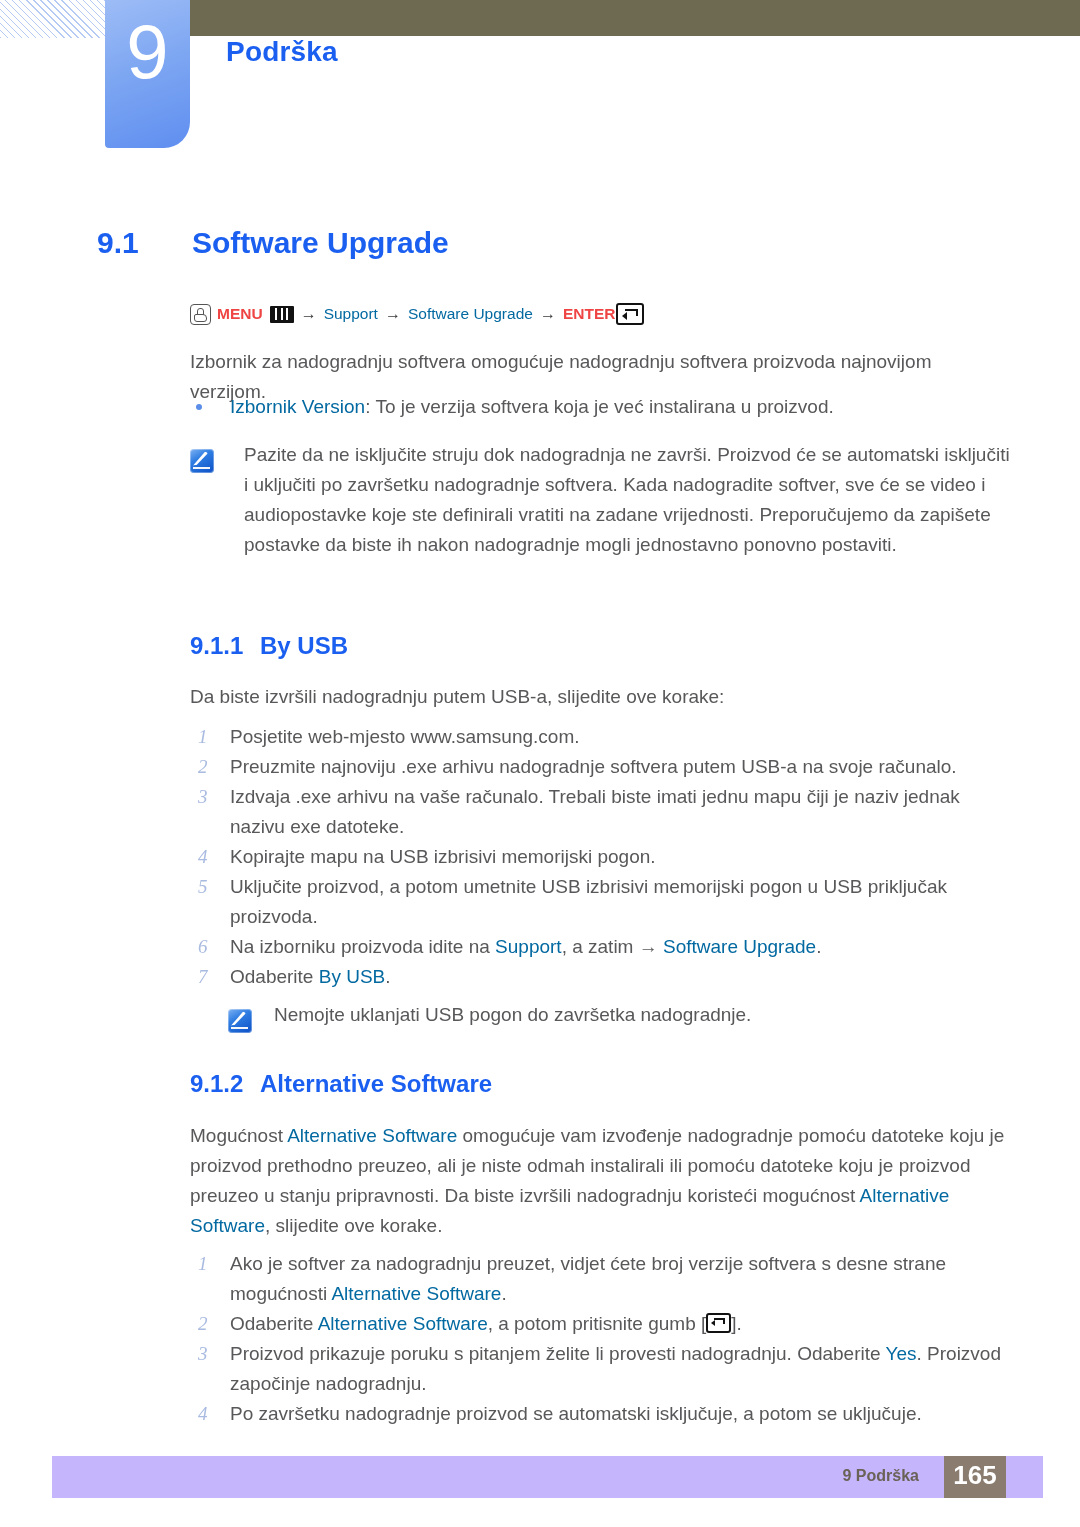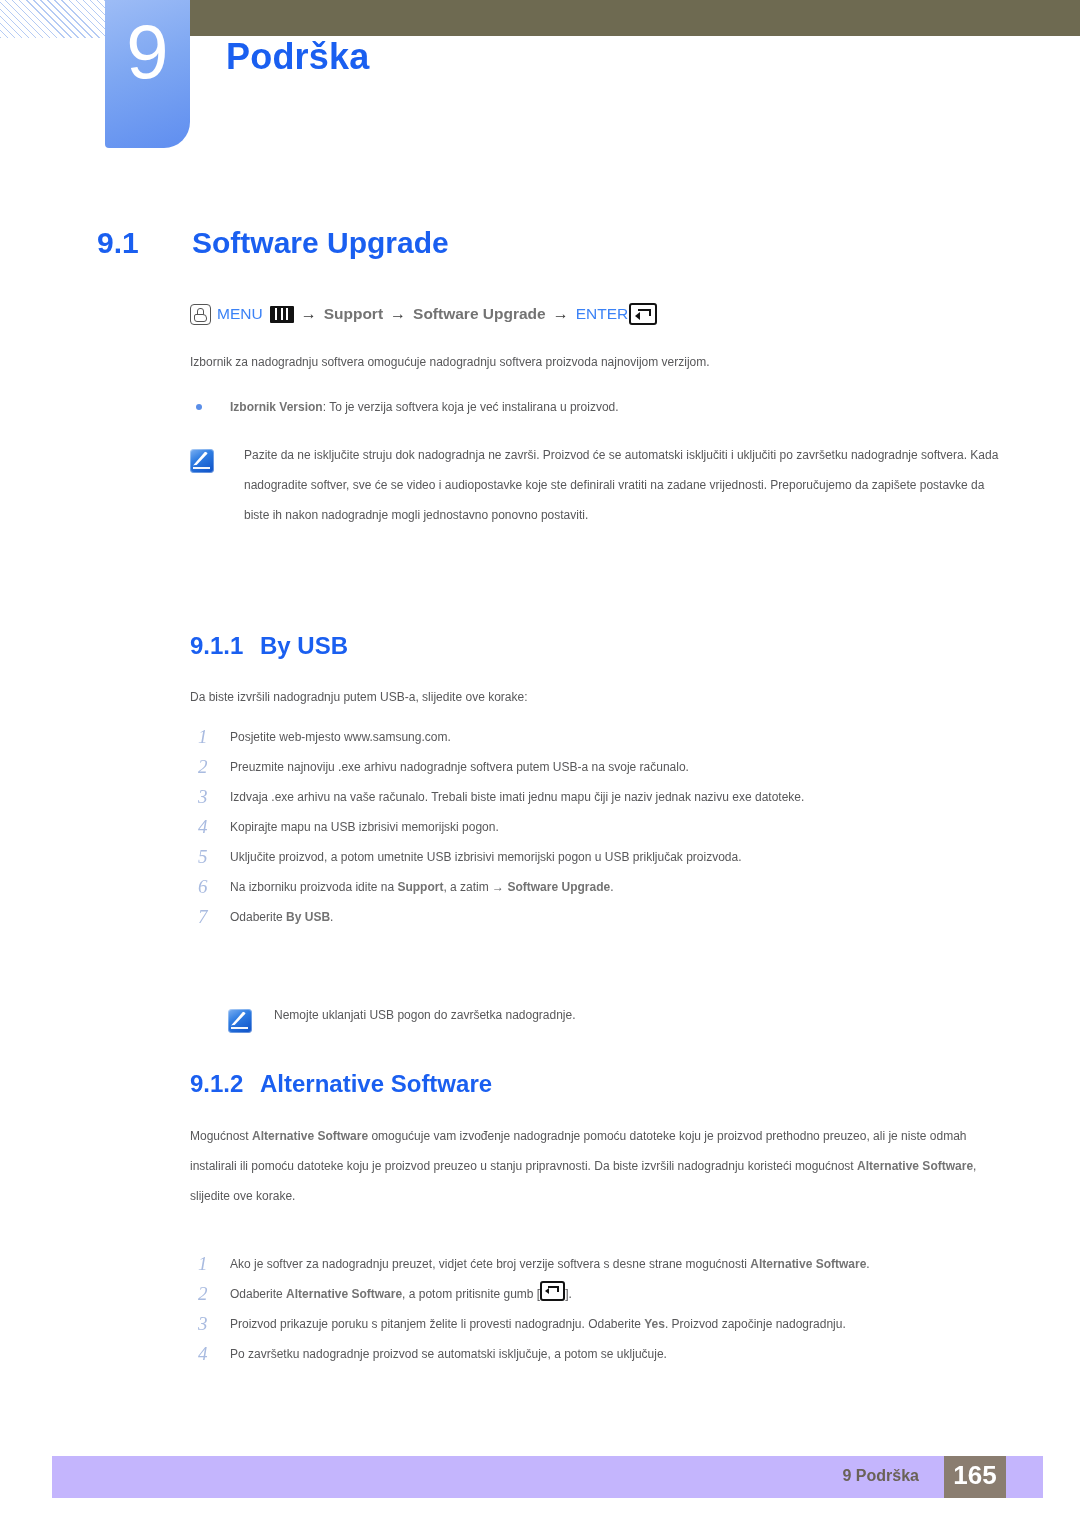--- a/index.html
+++ b/index.html
@@ -30,36 +30,36 @@
     background:linear-gradient(160deg,#9dbcf6 0%,#7ea7f2 45%,#5f8ef0 100%);
     border-bottom-right-radius:26px;border-bottom-left-radius:4px;
   }
   #chapter-number{
     position:absolute;left:0;top:14px;width:85px;text-align:center;
     font-size:76px;line-height:76px;color:#ffffff;font-weight:400;
     font-family:"Liberation Sans",sans-serif;
   }
   #chapter-title{
     position:absolute;left:226px;top:36px;
-    font-size:36px;color:#1a5ff0;font-weight:700;letter-spacing:.2px;
+    font-size:28px;color:#1a5ff0;font-weight:700;letter-spacing:.2px;
   }
 
   
   #sec-head{position:absolute;left:97px;top:226px;width:900px;}
   #sec-num{display:inline-block;width:95px;font-size:30px;color:#1a5ff0;font-weight:700;}
   #sec-title{display:inline-block;font-size:30px;color:#1a5ff0;font-weight:700;}
 
   
   .content{position:absolute;left:190px;width:822px;}
   .para{
-    font-size:12px;color:#58585a;line-height:30px;
+    font-size:19px;color:#58585a;line-height:30px;
     font-family:"Liberation Sans",sans-serif;
   }
-  .orange{color:#737373;font-weight:700;}
-  .olive{color:#3b82f6;font-weight:400;}
+  .orange{color:#0369a1;font-weight:400;}
+  .olive{color:#ef4444;font-weight:700;}
 
   
   #breadcrumb{position:absolute;left:190px;top:303px;
     font-size:15.5px;font-weight:700;white-space:nowrap;display:flex;align-items:center;}
   #breadcrumb .arrow{color:#3a3a3a;margin:0 7px;font-weight:400;font-size:16px;}
   .ic-hand{
     display:inline-block;width:19px;height:19px;border:1.4px solid #555;
     border-radius:4px;position:relative;margin-right:6px;vertical-align:-4px;
     background:#fff;
   }

